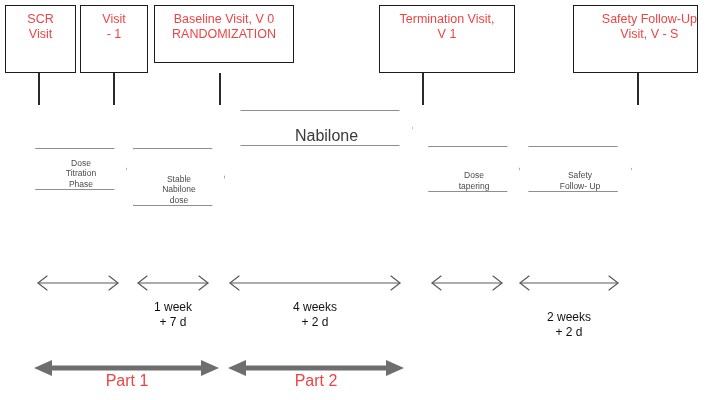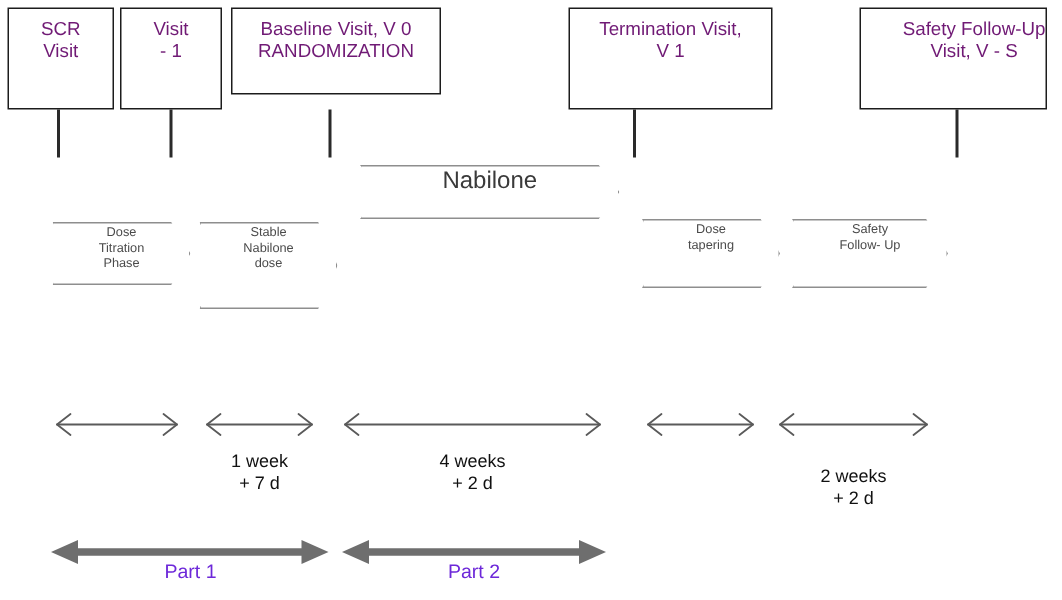--- a/index.html
+++ b/index.html
@@ -21,36 +21,36 @@
     display:flex;
     align-items:flex-start;
     justify-content:center;
     padding-top:6px;
   }
   .vbox .vbox-text{
     font-size:12.5px;
     line-height:15px;
     text-align:center;
     white-space:pre-line;
-    color:#701a75;
+    color:#ef4444;
   }
 
   .stem{
     position:absolute;
     width:1.6px;
     background:#2a2a2a;
   }
 
   .chev{
     position:absolute;
     box-sizing:border-box;
     background:#ffffff;
     border:1px solid #8e8e8e;
     display:flex;
-    align-items:flex-start;
+    align-items:flex-end;
     justify-content:center;
     -webkit-clip-path:polygon(0% 0%, 86% 0%, 100% 50%, 86% 100%, 0% 100%, 14% 50%);
     clip-path:polygon(0% 0%, 86% 0%, 100% 50%, 86% 100%, 0% 100%, 14% 50%);
   }
   .chev .chev-text{
     font-size:8.5px;
     line-height:10.5px;
     text-align:center;
     white-space:pre-line;
     color:#4a4a4a;
@@ -69,23 +69,23 @@
     position:absolute;
     text-align:center;
     font-size:12px;
     line-height:15px;
     white-space:pre-line;
     color:#111111;
   }
   .part-label{
     position:absolute;
     text-align:center;
-    font-size:13px;
+    font-size:16px;
     line-height:14px;
-    color:#6d28d9;
+    color:#ef4444;
   }
   svg.overlay{position:absolute;left:0;top:0;width:708px;height:400px;pointer-events:none;}
 </style>
 </head>
 <body>
 
 <div id="diagram">
 
   <div class="vbox" style="left:5px;top:5px;width:71px;height:68px;">
     <div class="vbox-text">SCR

